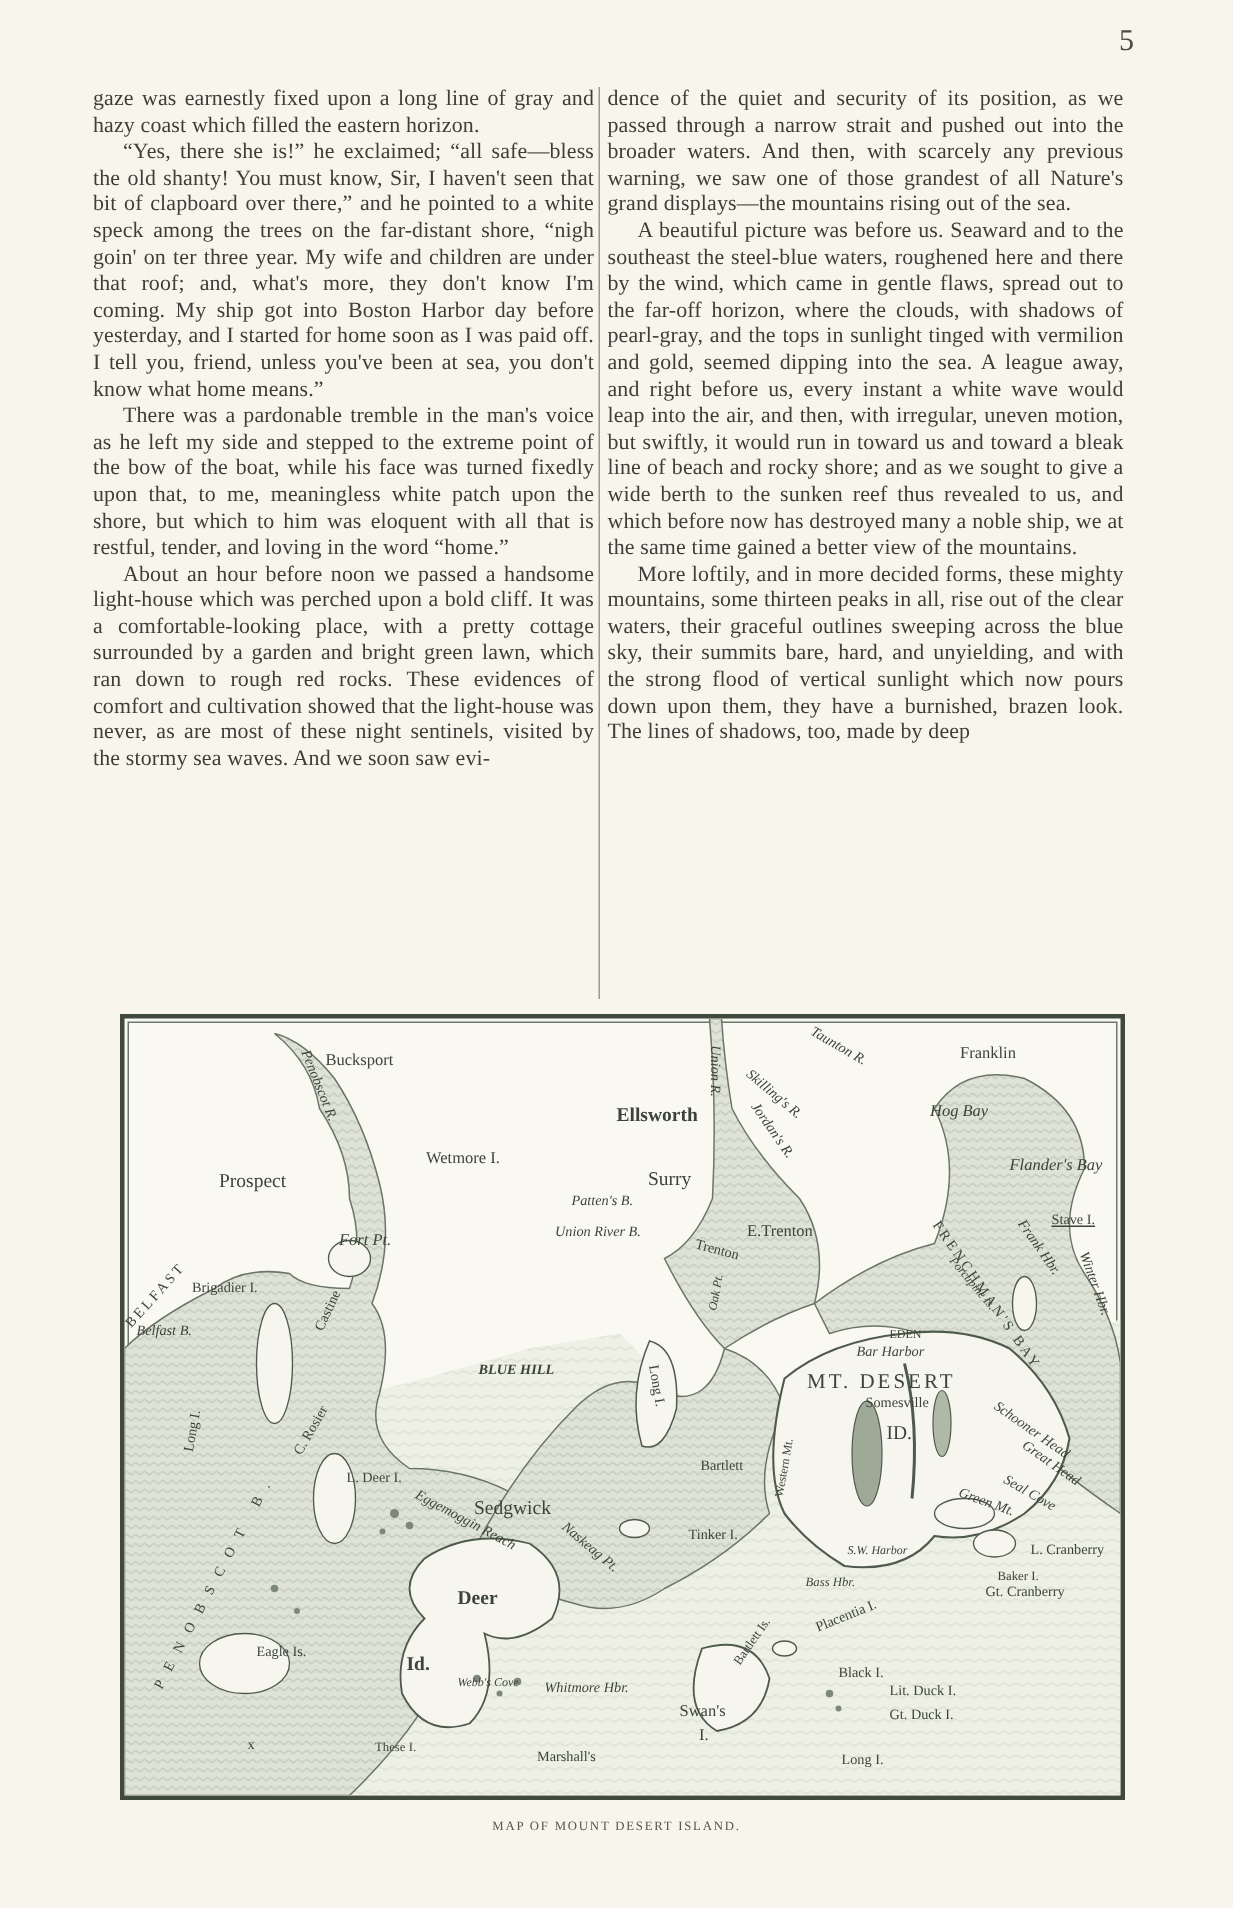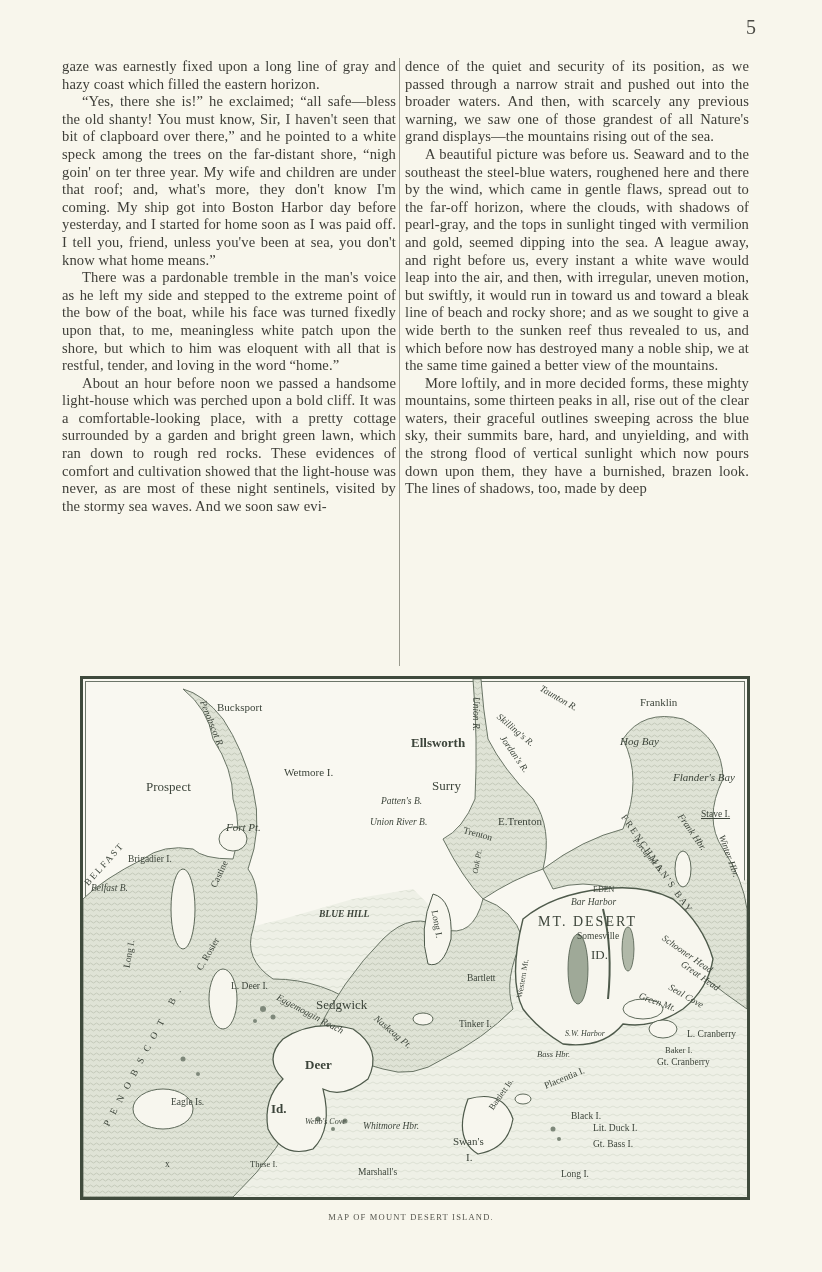--- a/index.html
+++ b/index.html
@@ -190,22 +190,22 @@
     <span class="map-label italic small" style="left:584px;top:312px;transform:rotate(30deg);">Seal Cove</span>
     <span class="map-label italic small" style="left:555px;top:318px;transform:rotate(20deg);">Green Mt.</span>
     <span class="map-label small" style="left:376px;top:340px;">Tinker I.</span>
     <span class="map-label italic small" style="left:482px;top:350px;font-size:8px;">S.W. Harbor</span>
     <span class="map-label small" style="left:604px;top:350px;">L. Cranberry</span>
     <span class="map-label small" style="left:582px;top:366px;font-size:8.5px;">Baker I.</span>
     <span class="map-label small" style="left:574px;top:378px;">Gt. Cranberry</span>
     <span class="map-label italic small" style="left:454px;top:370px;font-size:8.5px;">Bass Hbr.</span>
     <span class="map-label small" style="left:460px;top:394px;transform:rotate(-22deg);">Placentia I.</span>
     <span class="map-label small" style="left:400px;top:410px;transform:rotate(-55deg);font-size:8.5px;">Bartlett Is.</span>
-    <span class="map-label small" style="left:476px;top:432px;margin-left:12px;">Black I.</span>
+    <span class="map-label small" style="left:476px;top:432px;">Black I.</span>
     <span class="map-label small" style="left:510px;top:444px;">Lit. Duck I.</span>
-    <span class="map-label small" style="left:510px;top:460px;">Gt. Bass I.</span>
+    <span class="map-label small" style="left:510px;top:460px;">Gt. Duck I.</span>
     <span class="map-label" style="left:370px;top:456px;">Swan's</span>
     <span class="map-label" style="left:383px;top:472px;">I.</span>
     <span class="map-label small" style="left:478px;top:490px;">Long I.</span>
   </div>
 
   <div class="caption">MAP OF MOUNT DESERT ISLAND.</div>
 </div>
 
 </body></html>

